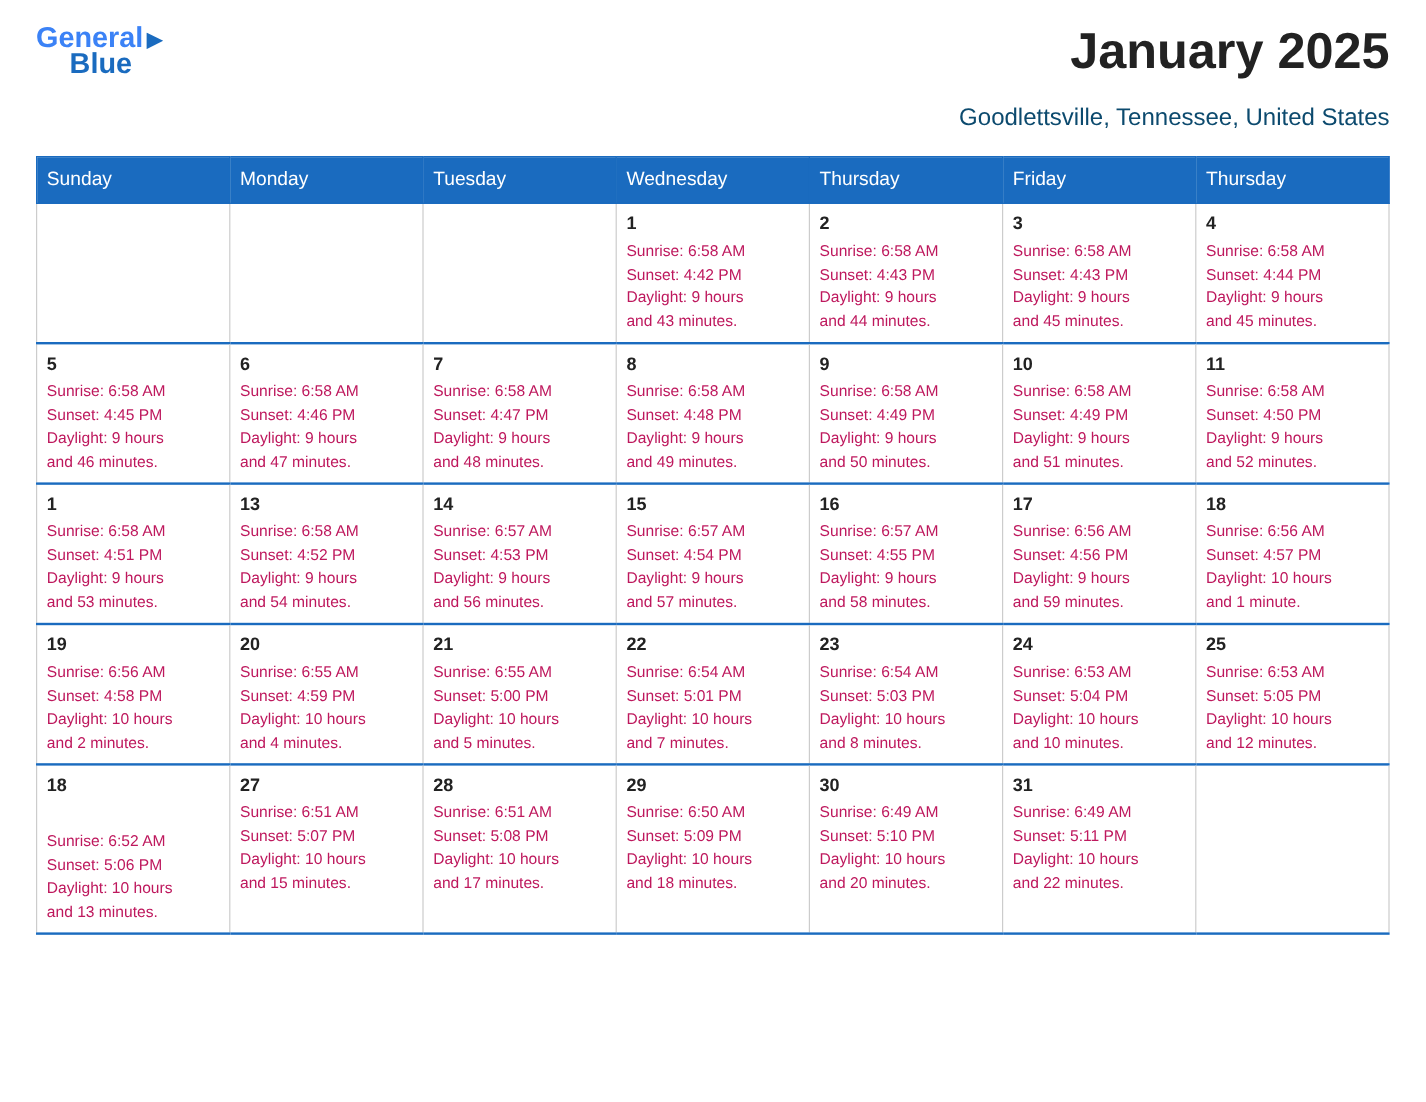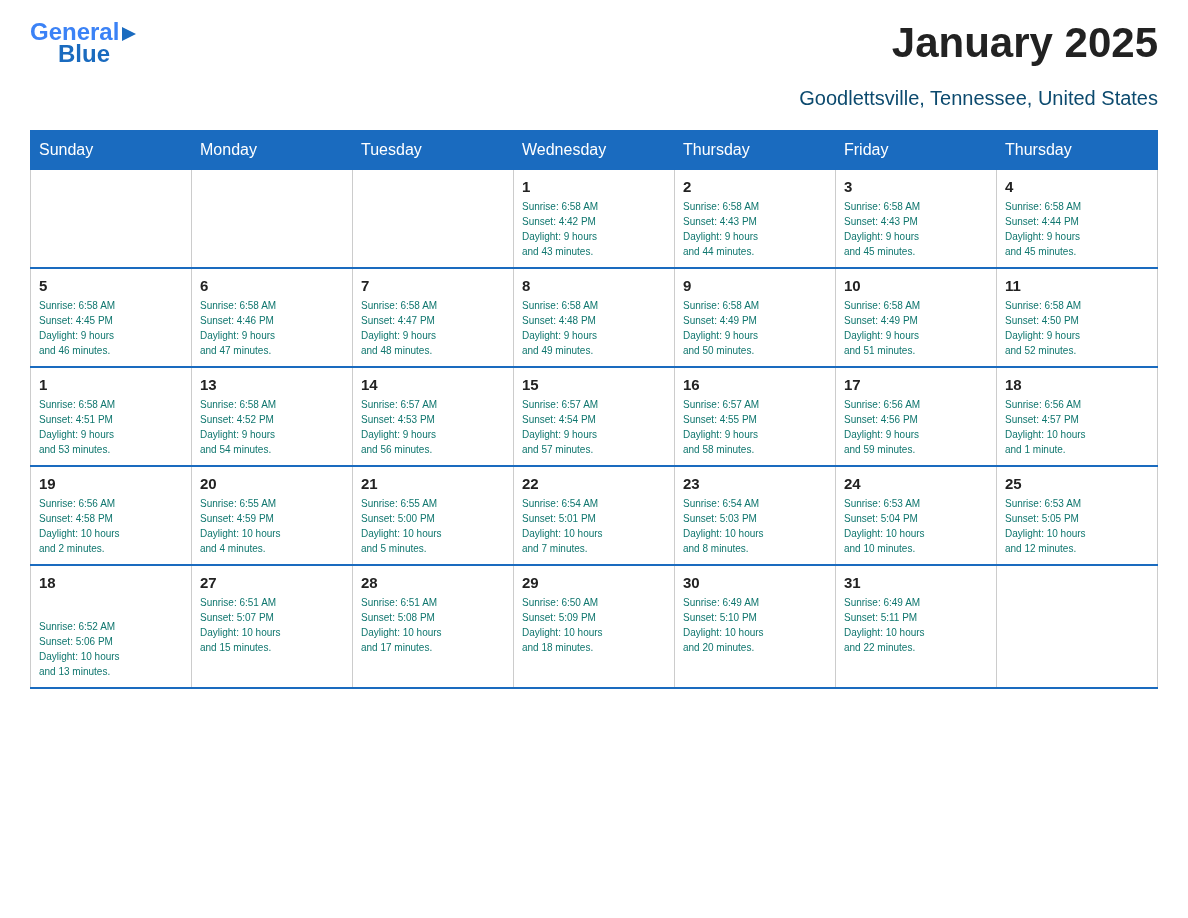--- a/index.html
+++ b/index.html
@@ -56,22 +56,22 @@
       font-size: 13px;
       color: #333;
     }
     .day-number {
       font-size: 15px;
       font-weight: bold;
       color: #222;
       margin-bottom: 4px;
     }
     .day-info {
-      color: #0f766e;
-      font-size: 10px;
+      color: #be185d;
+      font-size: 13px;
       line-height: 1.5;
     }
     .empty-cell {
       background: #fff;
     }
     .logo-text-general {
       color: #3b82f6;
     }
     .logo-container {
       display: flex;

